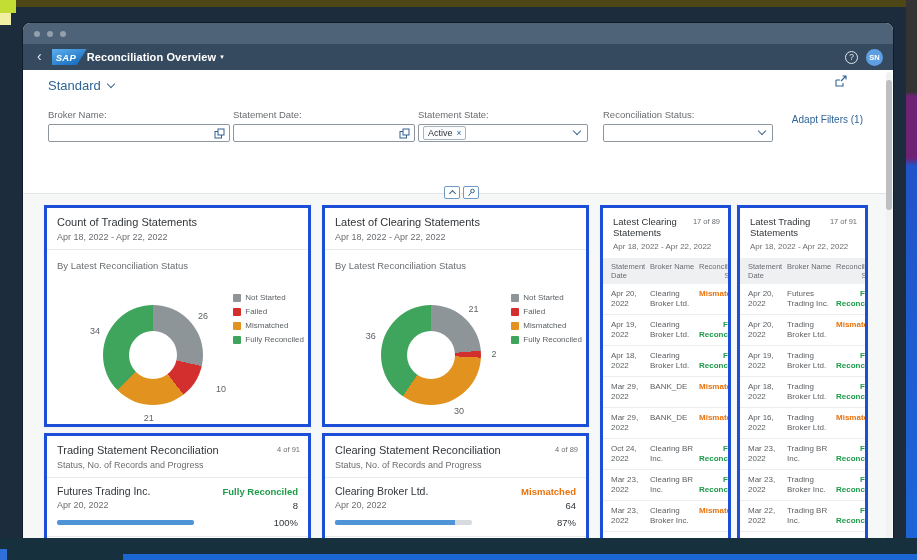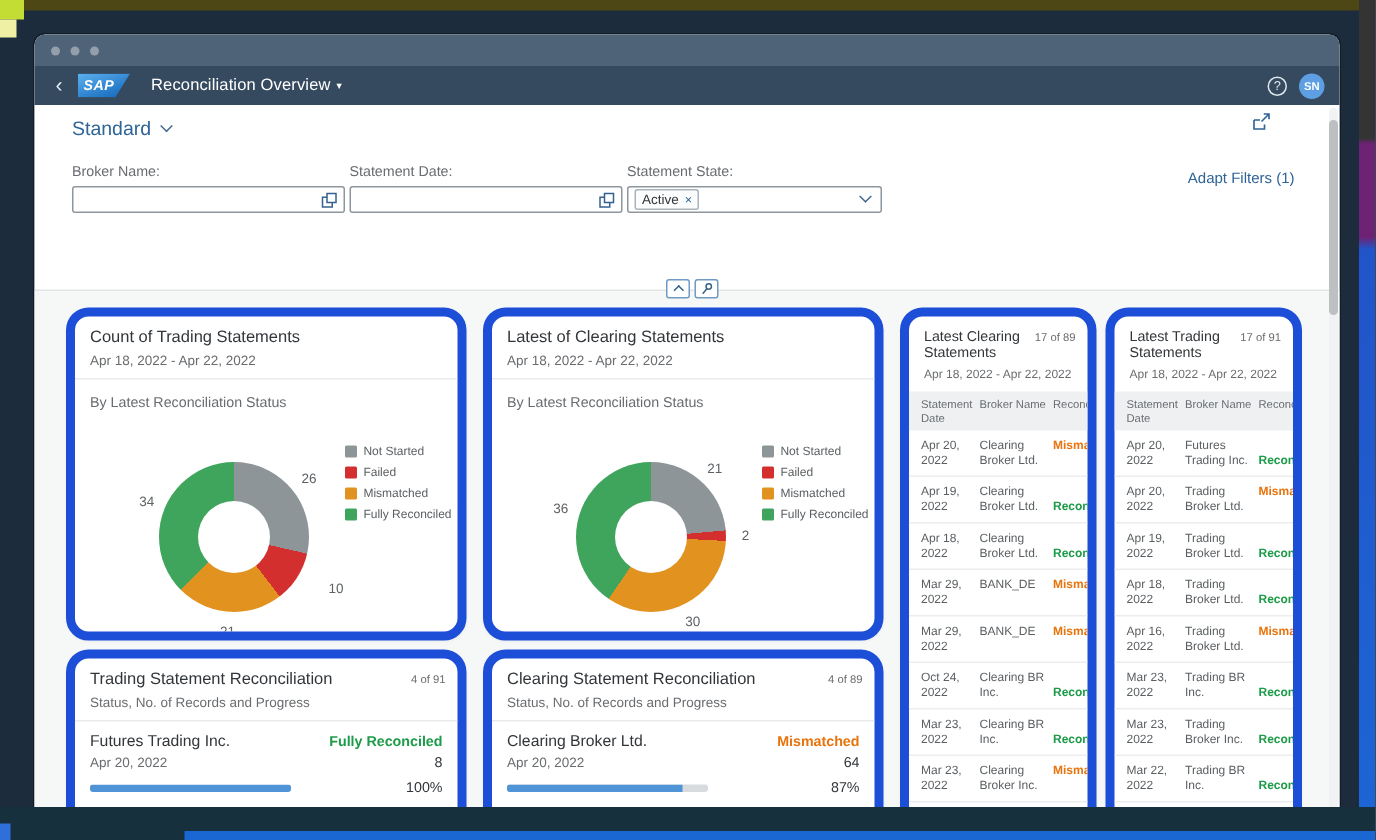--- a/index.html
+++ b/index.html
@@ -20,21 +20,21 @@
   .window{position:absolute;left:23px;top:23px;width:870px;height:517px;background:#fff;
           border-radius:7px 7px 0 0;overflow:hidden;box-shadow:0 0 0 1px rgba(0,0,0,.35);}
   .titlebar{height:21px;background:#4e6377;display:flex;align-items:center;padding-left:11px;}
   .titlebar .dot{width:6px;height:6px;border-radius:50%;background:#93a0ac;margin-right:7px;}
 
   .shellbar{height:26px;background:#354a5f;display:flex;align-items:center;padding:0 10px;color:#fff;}
   .back{font-size:14px;color:#e3ebf2;margin:0 10px 2px 4px;cursor:pointer;}
   .saplogo{width:35px;height:16px;background:linear-gradient(160deg,#5cb0ef 0%,#1a6fc0 85%);
            clip-path:polygon(0 0,100% 0,72% 100%,0 100%);display:flex;align-items:center;
            padding-left:4px;font-style:italic;font-weight:bold;font-size:9.5px;color:#fff;letter-spacing:.3px;}
-  .shell-title{margin-left:14px;font-size:11px;font-weight:normal;letter-spacing:.1px;}
+  .shell-title{font-size:11px;font-weight:bold;letter-spacing:.1px;}
   .shell-caret{font-size:7px;margin-left:4px;color:#fff;}
   .shell-right{margin-left:auto;display:flex;align-items:center;gap:8px;}
   .help{width:13px;height:13px;border:1px solid #dfe7ee;border-radius:50%;color:#dfe7ee;
         font-size:8.5px;display:flex;align-items:center;justify-content:center;}
   .avatar{width:17px;height:17px;border-radius:50%;background:#5d9fe2;color:#fff;font-size:7.5px;
           font-weight:bold;display:flex;align-items:center;justify-content:center;}
 
   .content{position:absolute;top:47px;left:0;right:0;bottom:0;background:#fff;}
 
   
@@ -55,21 +55,21 @@
   .adapt{position:absolute;right:30px;top:44px;font-size:10px;color:#2f6497;cursor:pointer;}
   .fdivider{position:absolute;left:0;right:0;top:123px;height:1px;background:#e2e4e6;}
   .fbtns{position:absolute;left:421px;top:116px;display:flex;gap:3px;z-index:5;}
   .fbtn{width:16px;height:13px;background:#fff;border:1px solid #6f9ac4;border-radius:2px;
         display:flex;align-items:center;justify-content:center;cursor:pointer;}
   .chev-up{width:5px;height:5px;border-left:1.5px solid #346187;border-top:1.5px solid #346187;
            transform:rotate(45deg);margin-top:2px;}
 
   
   .dash{position:absolute;left:0;right:0;top:124px;bottom:0;background:#f6f7f7;overflow:hidden;}
-  .card{position:absolute;background:#fff;border:6px solid #1d4ed8;border-radius:15px;
+  .card{position:absolute;background:#fff;border:3px solid #1d4ed8;border-radius:0;
         box-shadow:0 1px 2px rgba(0,0,0,.04);overflow:hidden;}
   .card-hd{position:relative;padding:8px 10px 7px;}
   .card-title{font-size:11px;color:#32363a;}
   .card-sub{font-size:9px;color:#6a6d70;margin-top:4px;}
   .card-count{position:absolute;right:8px;top:9px;font-size:7.5px;color:#6a6d70;}
   .hd-line{border-bottom:1px solid #e8eaec;}
 
   
   .dim-label{font-size:9.5px;color:#6a6d70;padding:10px 10px 0;}
   .donut-wrap{position:relative;height:160px;}
@@ -176,20 +176,27 @@
       <div class="ffield" style="left:395px;width:170px;">
         <div class="flabel">Statement State:</div>
         <div class="fbox" style="padding-right:14px;">
           <span class="token">
             <span>Active</span>
             <span class="x">×</span>
           </span>
           <span class="dd-chev chev"></span>
         </div>
       </div>
+      <div class="ffield" style="left:580px;width:170px;">
+        <div class="flabel">Reconciliation Status:</div>
+        <div class="fbox" style="padding-right:18px;">
+          <input value="" style="">
+          <span class="dd-chev chev"></span>
+        </div>
+      </div>
       <span class="adapt">Adapt Filters (1)</span>
 
       <div class="fdivider"></div>
       <div class="fbtns">
         <span class="fbtn">
             <span class="chev-up"></span>
           </span>
         <span class="fbtn">
           <svg width="9" height="9" viewBox="0 0 9 9">
               <circle cx="5.5" cy="3" r="1.8" fill="none" stroke="#346187"></circle>

